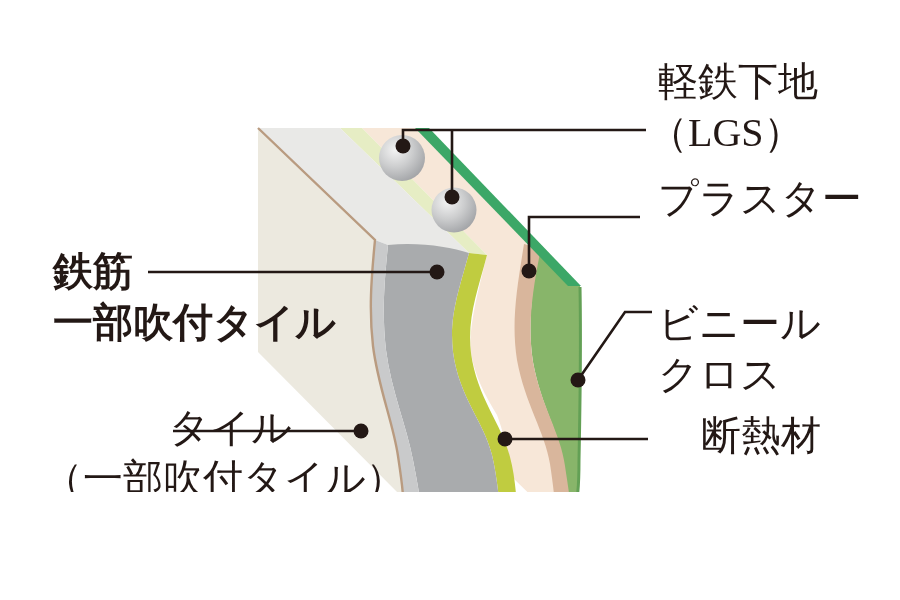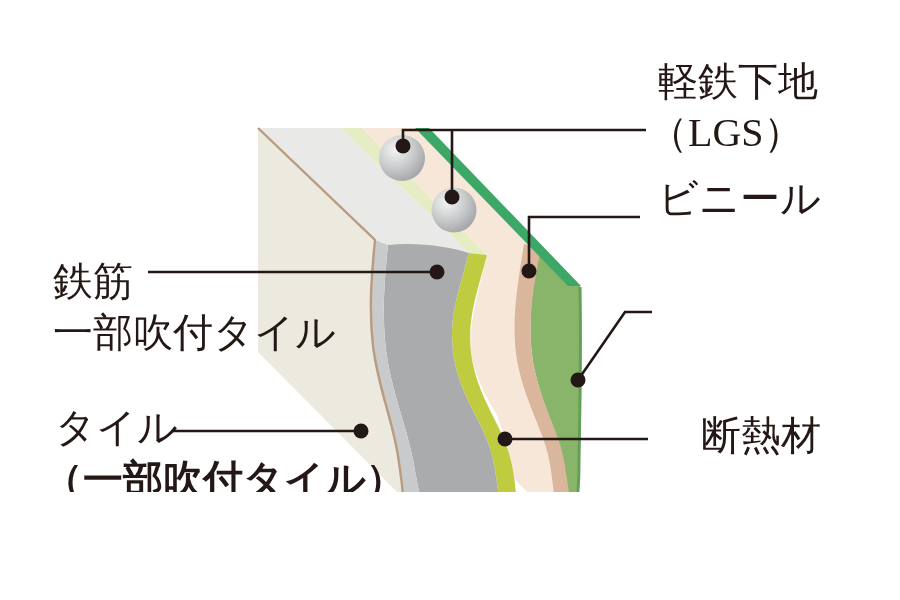--- a/index.html
+++ b/index.html
@@ -2,21 +2,21 @@
 <html><head>
 <meta charset="utf-8">
 <style>
   html,body{margin:0;padding:0;background:#fff;}
   .stage{position:relative;width:900px;height:492px;background:#fff;overflow:hidden;
          font-family:"DejaVu Serif","Liberation Serif",serif;}
   .stage svg{position:absolute;left:0;top:0;}
   .label{position:absolute;color:#231815;font-size:40px;line-height:51px;white-space:nowrap;}
   .label span{display:block;}
   .label span.hang-10{margin-left:-10px;font-family:Liberation Serif, serif;}
-  .label span.hang-12{margin-left:-12px;font-weight:bold;}
+  .label span.hang-12{margin-left:-12px;}
 </style>
 </head>
 <body>
 
 <div class="stage">
 
   <svg width="900" height="600" viewBox="0 0 900 600">
     <defs>
       <radialGradient id="gDome" cx="35%" cy="32%" r="85%">
         <stop offset="0%" stop-color="#f3f3f3"></stop>
@@ -85,33 +85,35 @@
       <circle cx="361" cy="431" r="7.5"></circle>
     </g>
   </svg>
 
   <div class="label" style="left:658px;top:56px;">
     <span>軽鉄下地</span>
     <span class="hang-10">（LGS）</span>
   </div>
 
   <div class="label" style="left:658px;top:173px;">
-    <span>ビニール</span>
+    <span>プラスター</span>
   </div>
 
   <div class="label" style="left:658px;top:298px;">
+    <span>ビニール</span>
+    <span>クロス</span>
   </div>
 
   <div class="label" style="left:658px;top:410px;margin-left:43px;">
     <span>断熱材</span>
   </div>
 
-  <div class="label" style="left:53px;top:256px;">
+  <div class="label" style="left:53px;top:245px;font-weight:bold;">
     <span>鉄筋</span>
     <span>一部吹付タイル</span>
   </div>
 
-  <div class="label" style="left:55px;top:402px;">
+  <div class="label" style="left:55px;top:402px;text-align:center;">
     <span>タイル</span>
     <span class="hang-12">（一部吹付タイル）</span>
   </div>
 
 </div>
 
 </body></html>

